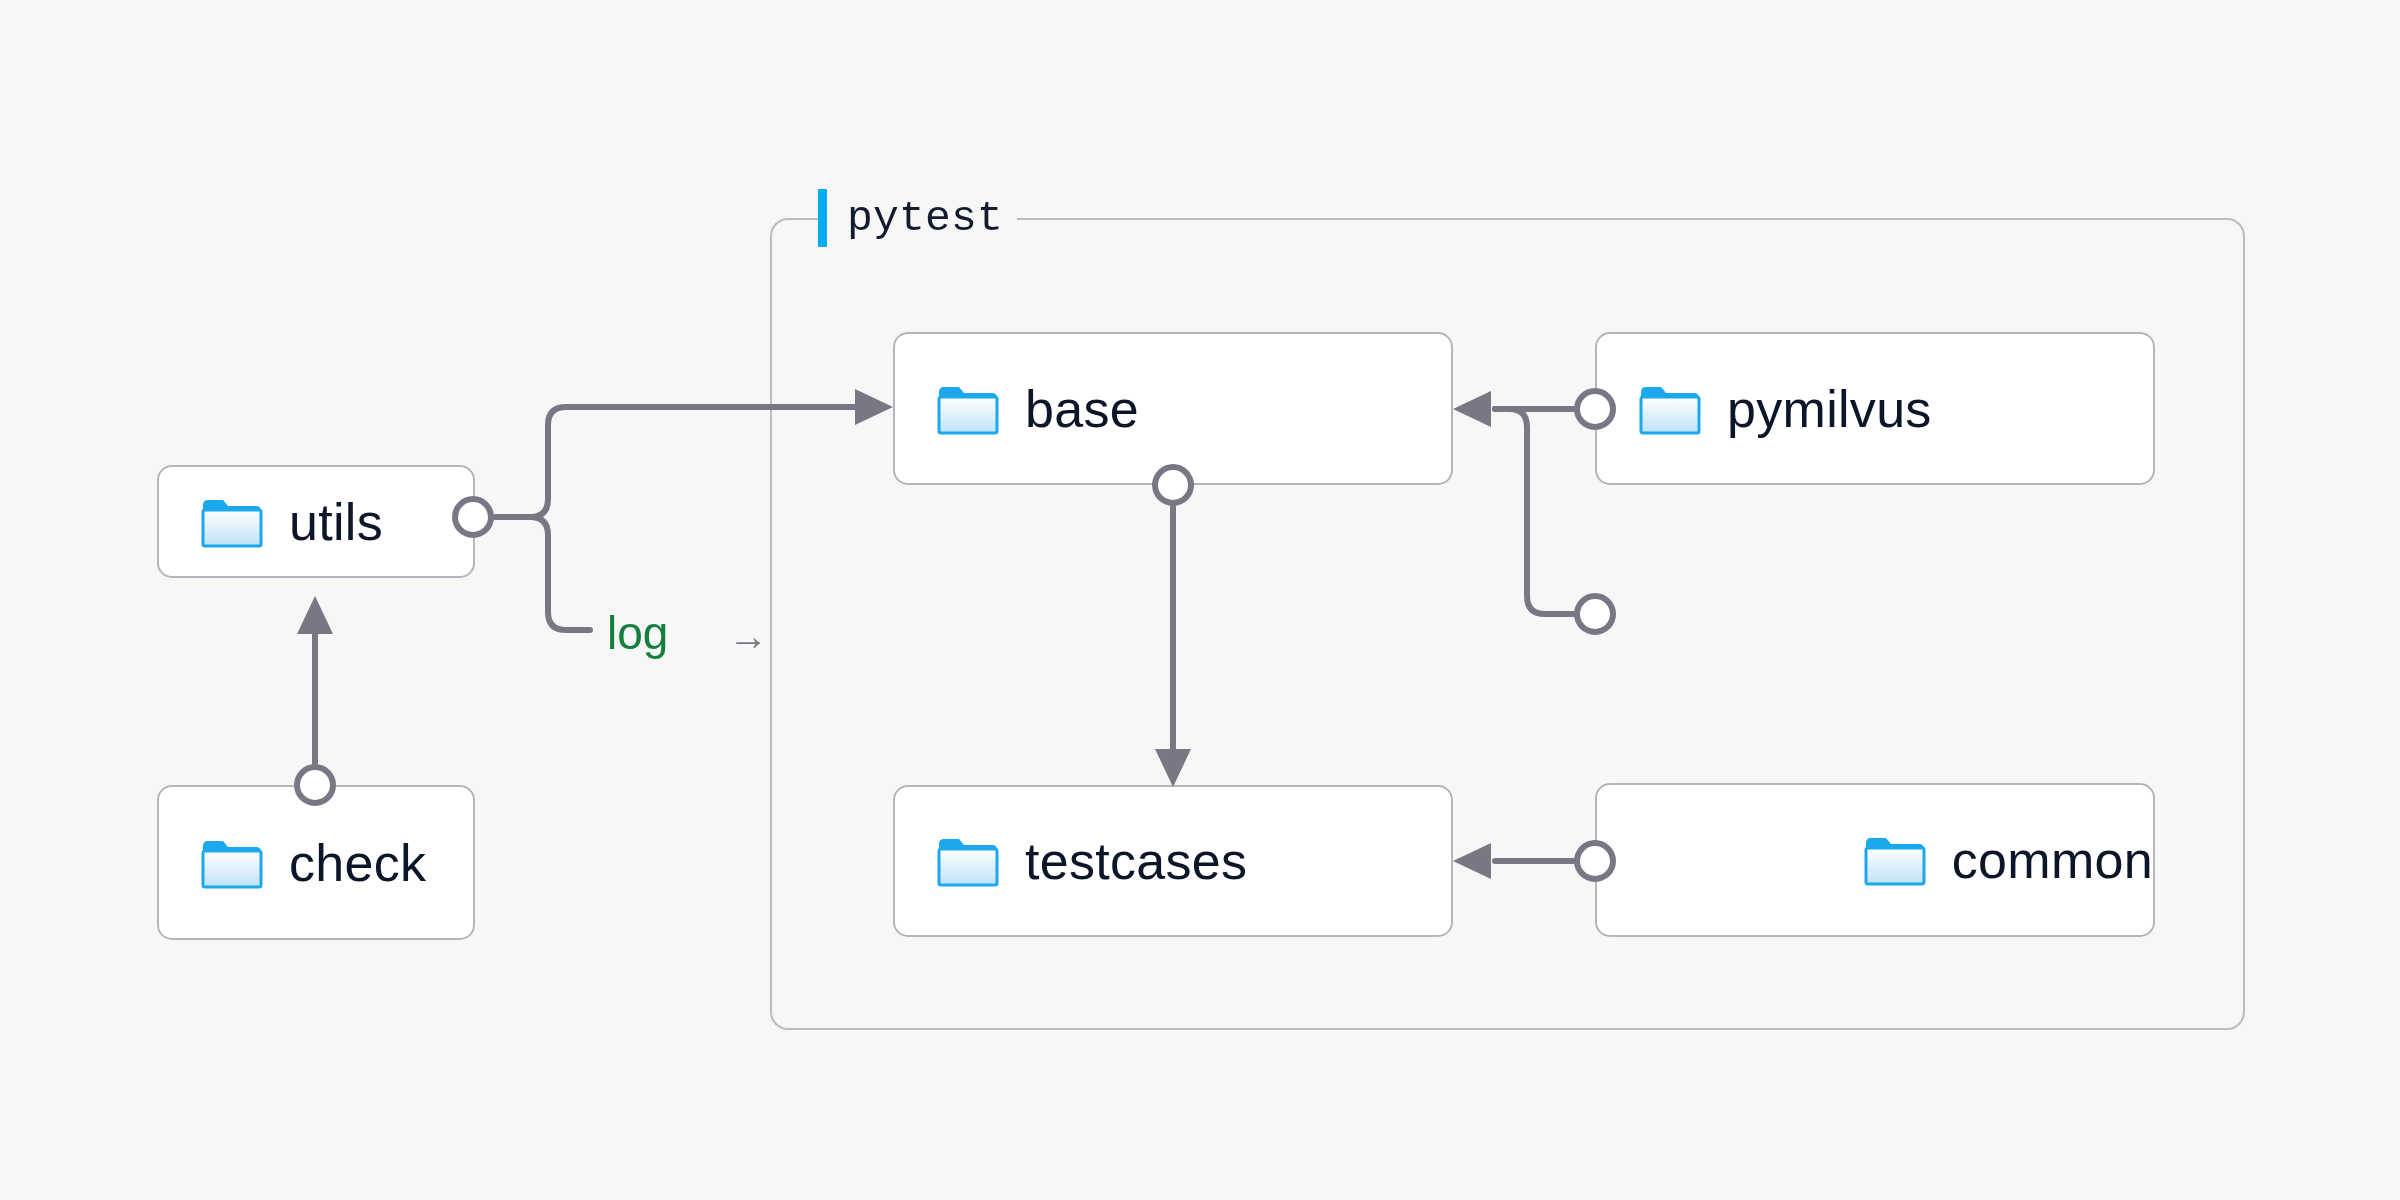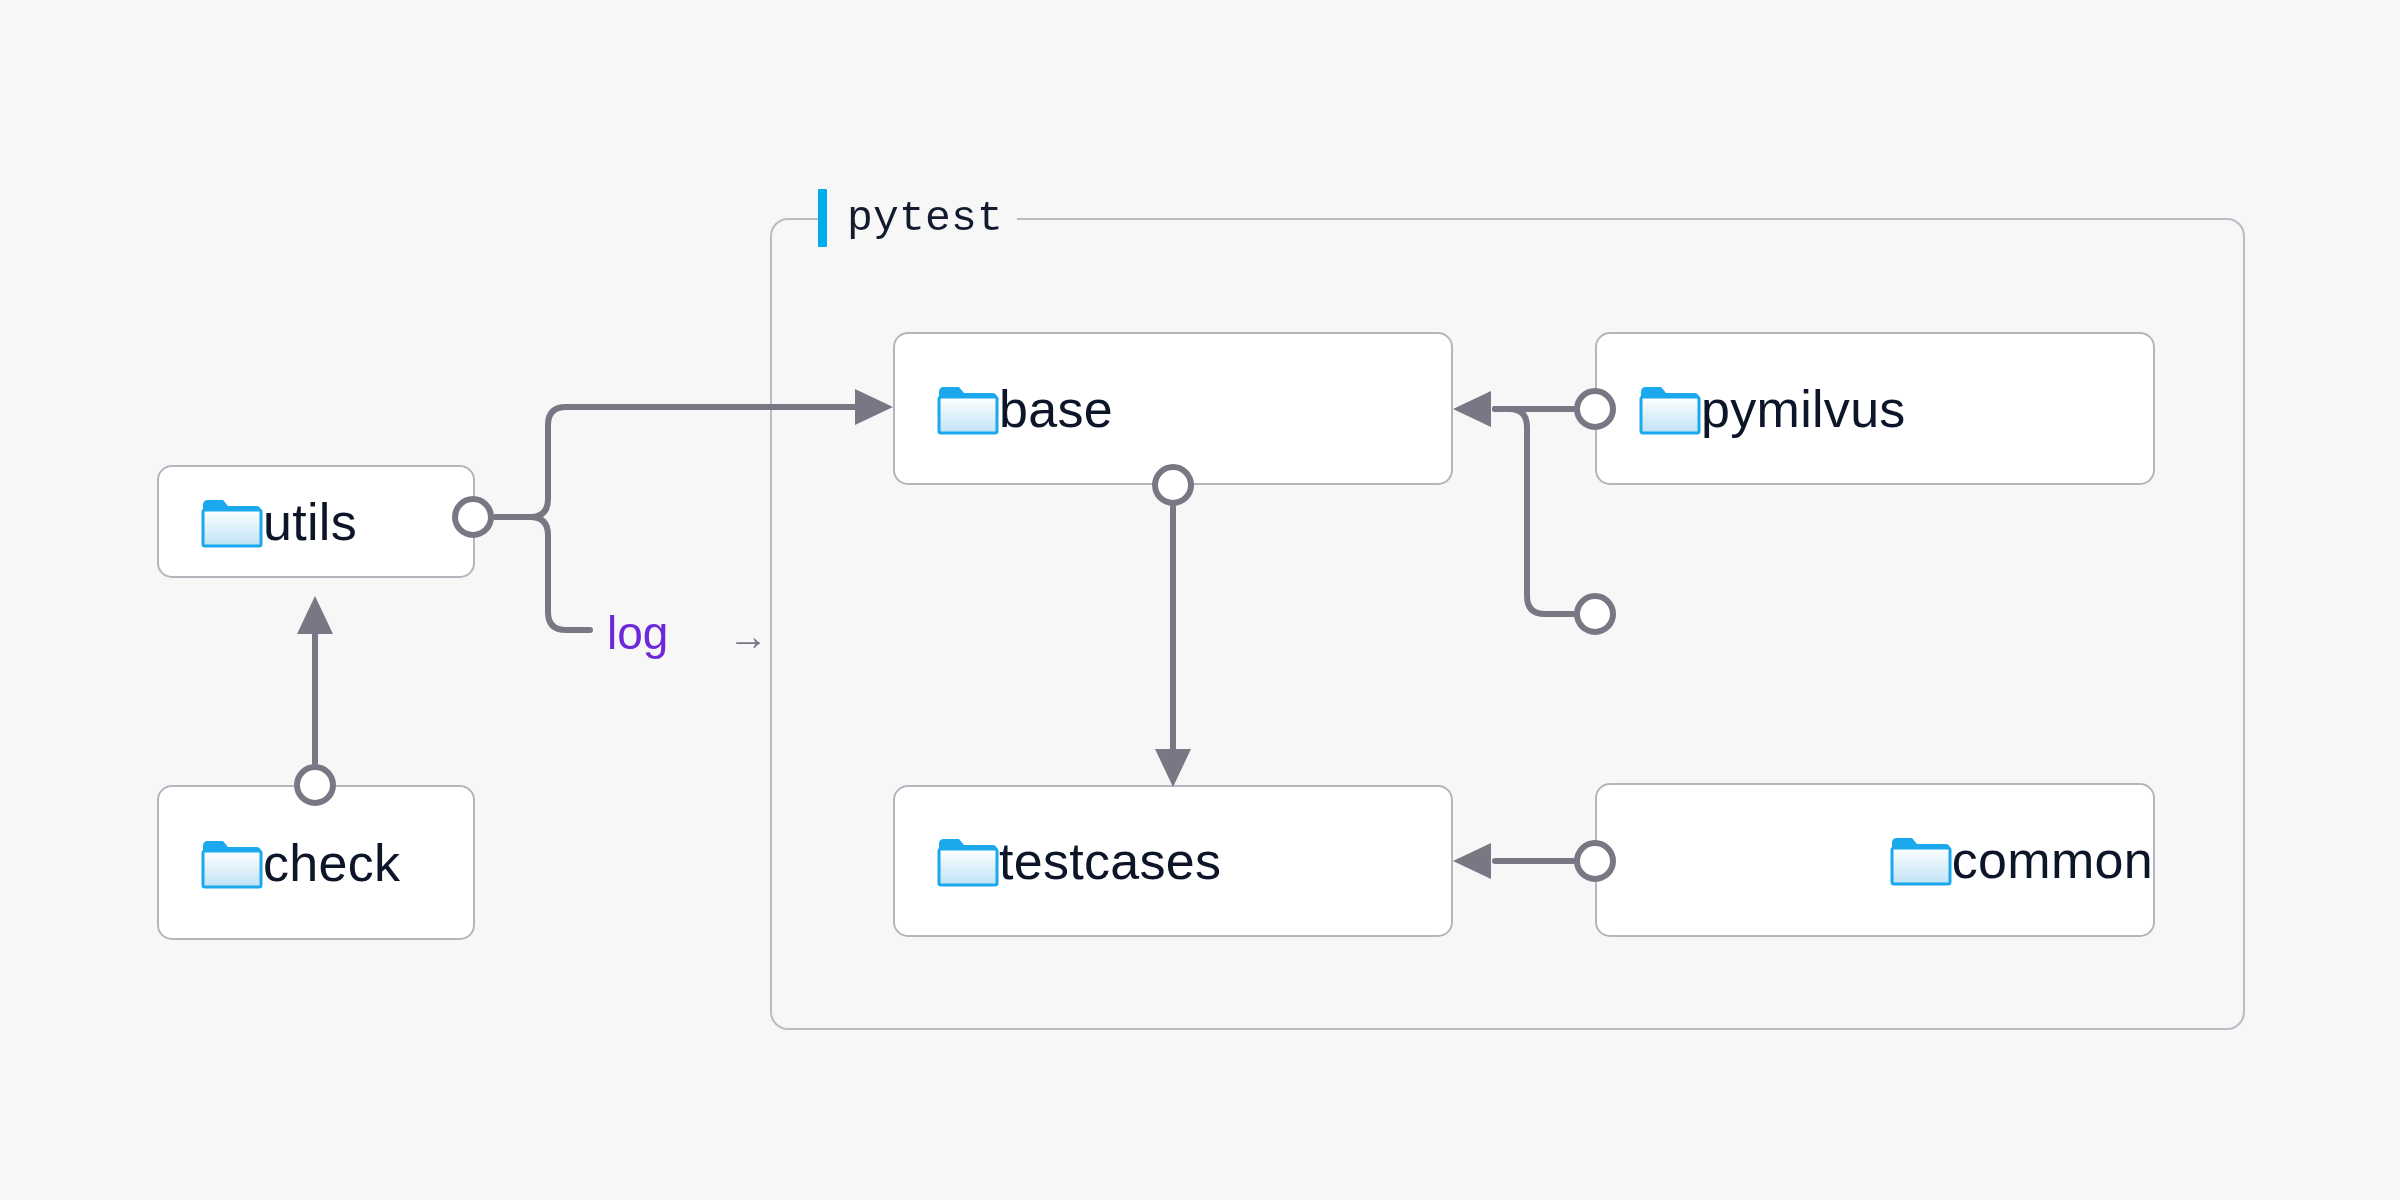--- a/index.html
+++ b/index.html
@@ -65,20 +65,21 @@
     border: 2px solid #b5b5be;
     border-radius: 15px;
     box-sizing: border-box;
     display: flex;
     align-items: center;
     z-index: 4;
   }
   .node-inner {
     display: flex;
     align-items: center;
+    gap: 26px;
     padding-left: 42px;
   }
   .node-label {
     font-size: 52px;
     color: #0c1628;
     letter-spacing: 0.3px;
     white-space: nowrap;
     line-height: 1;
   }
   .folder-icon {
@@ -116,21 +117,21 @@
   .edge-dot {
     fill: #ffffff;
     stroke: #787885;
     stroke-width: 6;
   }
   .edge-arrow { fill: #787885; }
 
   .edge-text {
     position: absolute;
     font-size: 46px;
-    color: #6d28d9;
+    color: #15803d;
     white-space: nowrap;
     z-index: 5;
     line-height: 1;
   }
   #edge-label-log { left: 607px; top: 610px; }
   .edge-label-arrow {
     position: absolute;
     left: 728px;
     top: 616px;
     font-size: 40px;

